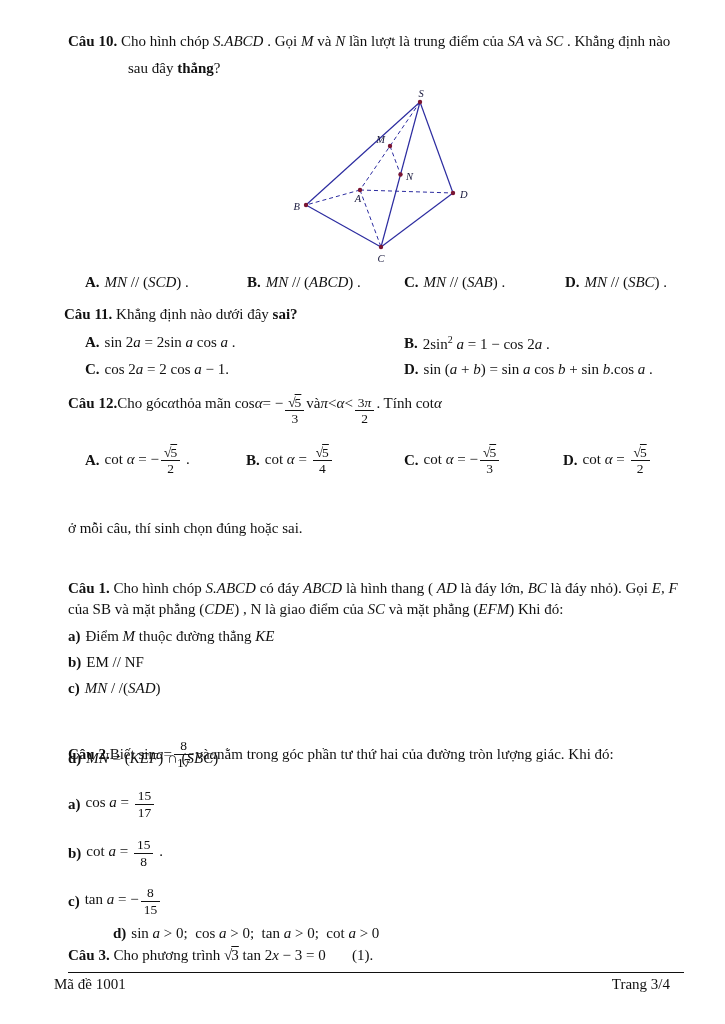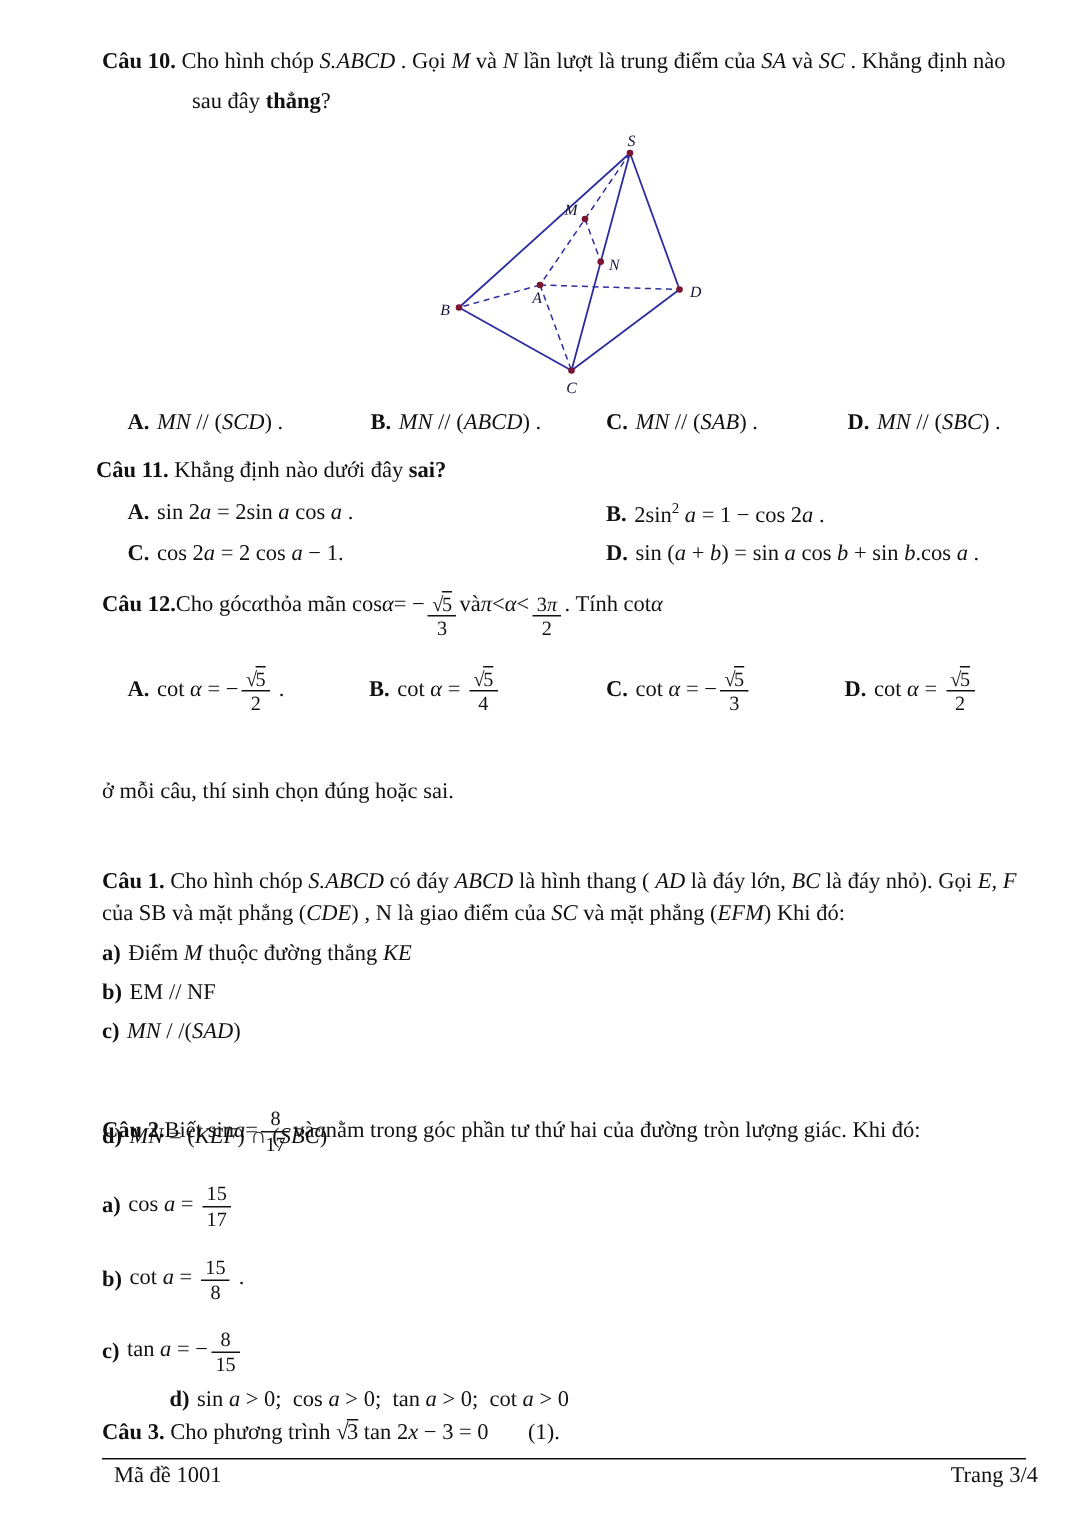--- a/index.html
+++ b/index.html
@@ -22,21 +22,21 @@
   .frac{display:inline-block;vertical-align:middle;text-align:center;line-height:1.12;font-size:13.5px;margin:0 2px;}
   .frac .num{display:block;border-bottom:1px solid #111;padding:0 3px 0px 3px;}
   .frac .den{display:block;padding:0 3px;}
   .sqrt .rad-sign{letter-spacing:-1px;}
   .sqrt .rad-body{text-decoration:overline;}
   .fig-line{stroke:var(--fig-line,#2c2ca0);stroke-width:1.2;fill:none;}
   .fig-dash{stroke:var(--fig-line,#2c2ca0);stroke-width:1;fill:none;stroke-dasharray:4 3;}
   .fig-dot{fill:var(--fig-point,#7a1533);}
   .fig-label{font-family:"Liberation Serif",serif;font-style:italic;font-size:10.5px;fill:#15153a;}
   .footer-rule{position:absolute;left:68px;width:616px;border-top:1.6px solid #111;}
-  .footer-text{position:absolute;left:76px;width:616px;display:flex;justify-content:space-between;}
+  .footer-text{position:absolute;left:54px;width:616px;display:flex;justify-content:space-between;}
 </style>
 </head>
 <body>
 
 <div class="page">
 
   <div class="abs" style="top:33px;left:68px;"><span class="b">Câu 10.</span><span> Cho hình chóp </span><span class="i">S.ABCD</span><span> . Gọi </span><span class="i">M</span><span> và </span><span class="i">N</span><span> lần lượt là trung điểm của </span><span class="i">SA</span><span> và </span><span class="i">SC</span><span> . Khẳng định nào</span></div>
   <div class="abs" style="top:60px;left:128px;"><span>sau đây </span><span class="b">thẳng</span><span>?</span></div>
 
   <div class="abs" style="top:88px;left:285px;">

